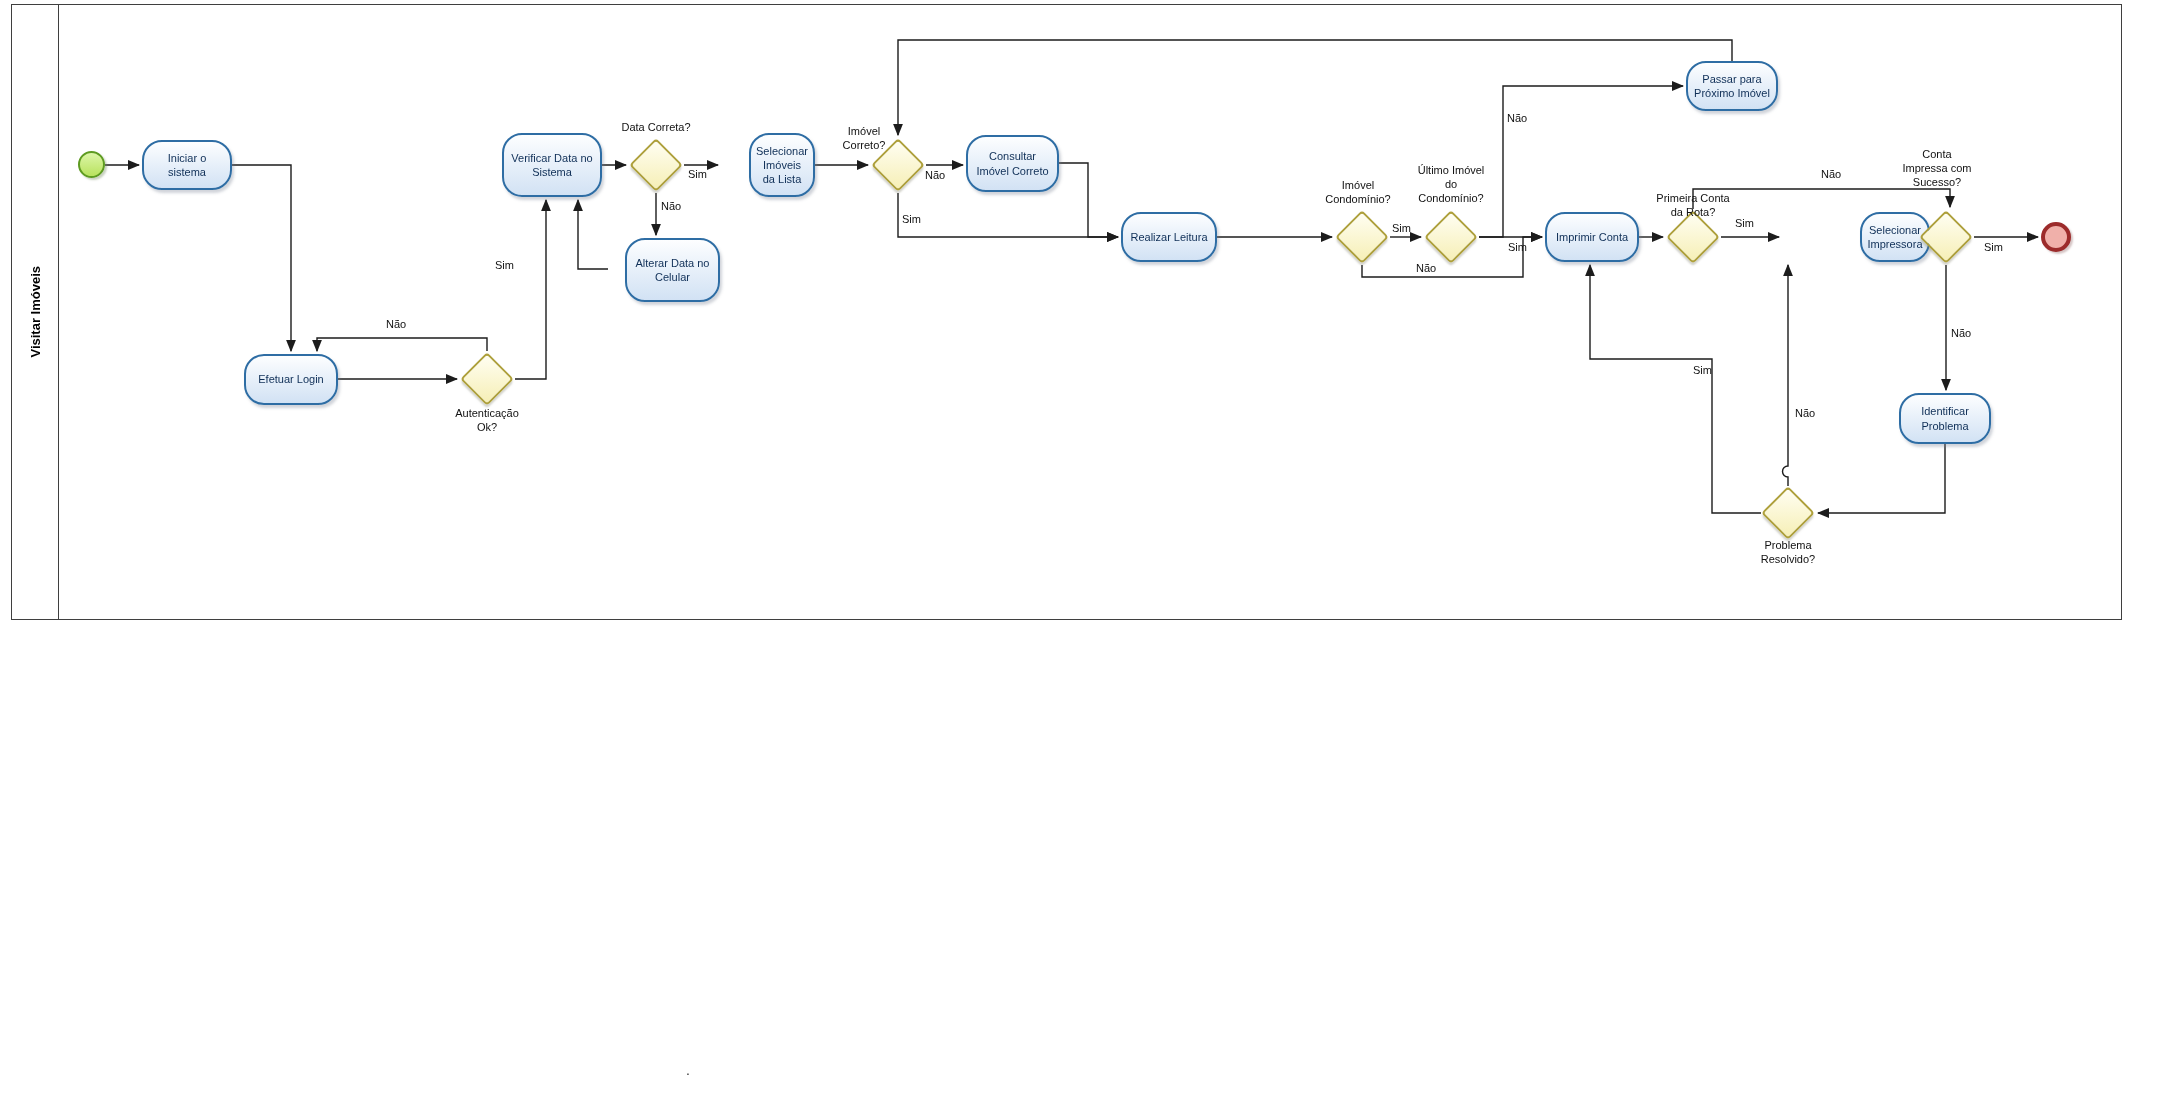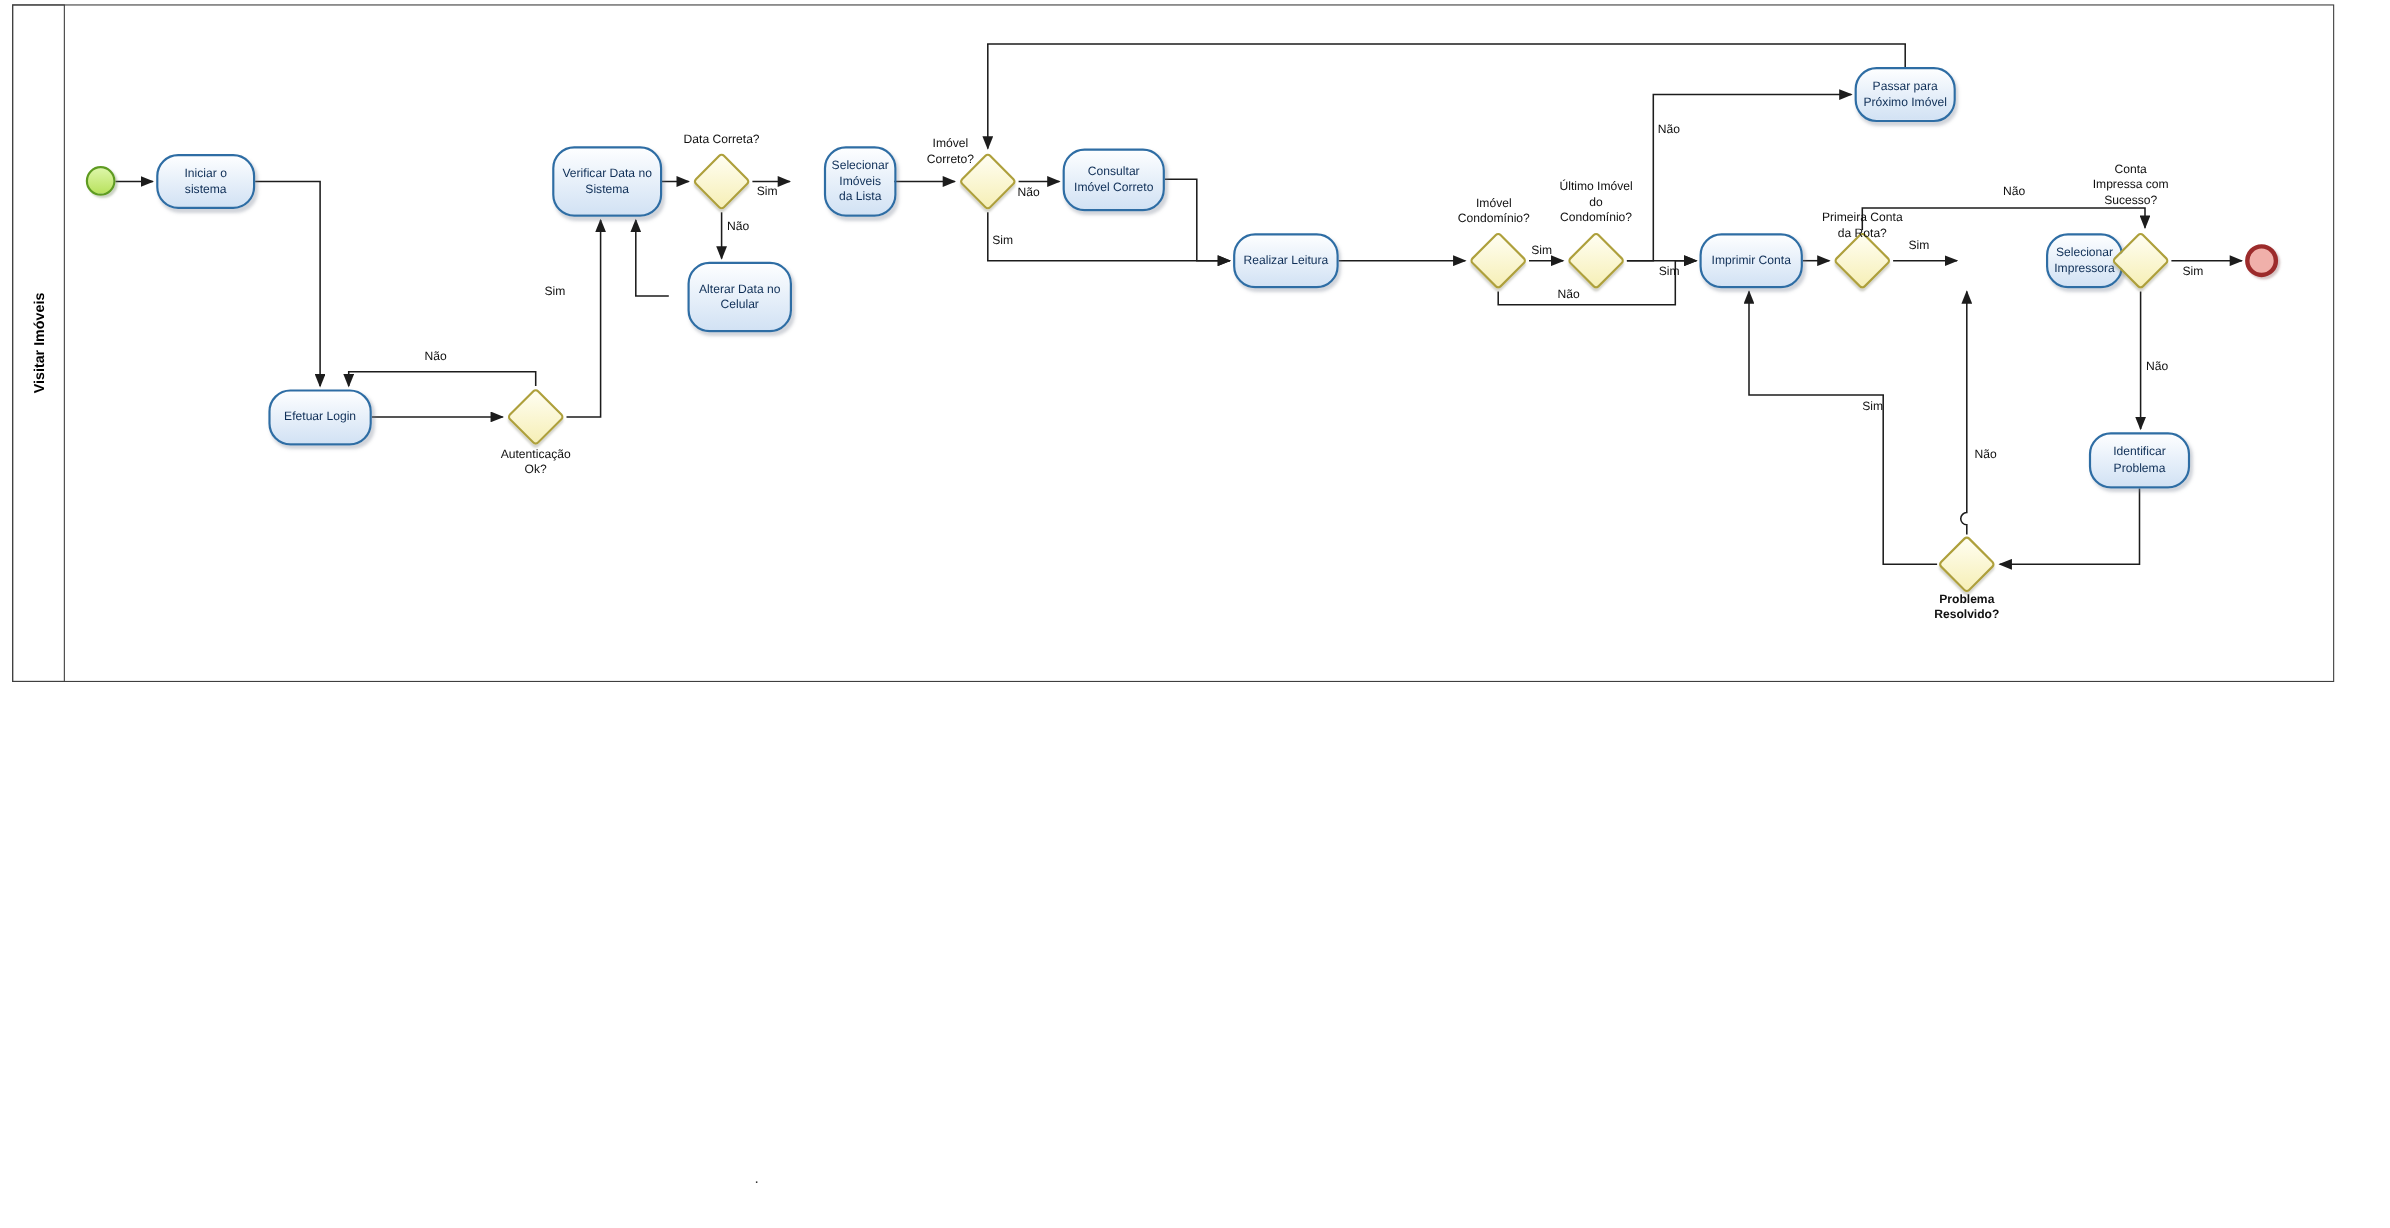--- a/index.html
+++ b/index.html
@@ -101,21 +101,21 @@
   <div class="gateway" style="left:1927px;top:218px;"></div>
   <div class="gateway" style="left:1769px;top:494px;"></div>
 
   <div class="qlabel" style="left:449px;top:406px;width:76px;">Autenticação Ok?</div>
   <div class="qlabel" style="left:606px;top:120px;width:100px;">Data Correta?</div>
   <div class="qlabel" style="left:830px;top:124px;width:68px;">Imóvel Correto?</div>
   <div class="qlabel" style="left:1318px;top:178px;width:80px;">Imóvel Condomínio?</div>
   <div class="qlabel" style="left:1414px;top:163px;width:74px;">Último Imóvel do Condomínio?</div>
   <div class="qlabel" style="left:1652px;top:191px;width:82px;">Primeira Conta da Rota?</div>
   <div class="qlabel" style="left:1902px;top:147px;width:70px;">Conta Impressa com Sucesso?</div>
-  <div class="qlabel" style="left:1757px;top:538px;width:62px;font-weight:bold;">Problema Resolvido?</div>
+  <div class="qlabel" style="left:1757px;top:538px;width:62px;">Problema Resolvido?</div>
 
   <div class="elabel" style="left:495px;top:259px;">Sim</div>
   <div class="elabel" style="left:386px;top:318px;">Não</div>
   <div class="elabel" style="left:688px;top:168px;">Sim</div>
   <div class="elabel" style="left:661px;top:200px;">Não</div>
   <div class="elabel" style="left:925px;top:169px;">Não</div>
   <div class="elabel" style="left:902px;top:213px;">Sim</div>
   <div class="elabel" style="left:1392px;top:222px;">Sim</div>
   <div class="elabel" style="left:1416px;top:262px;">Não</div>
   <div class="elabel" style="left:1508px;top:241px;">Sim</div>

